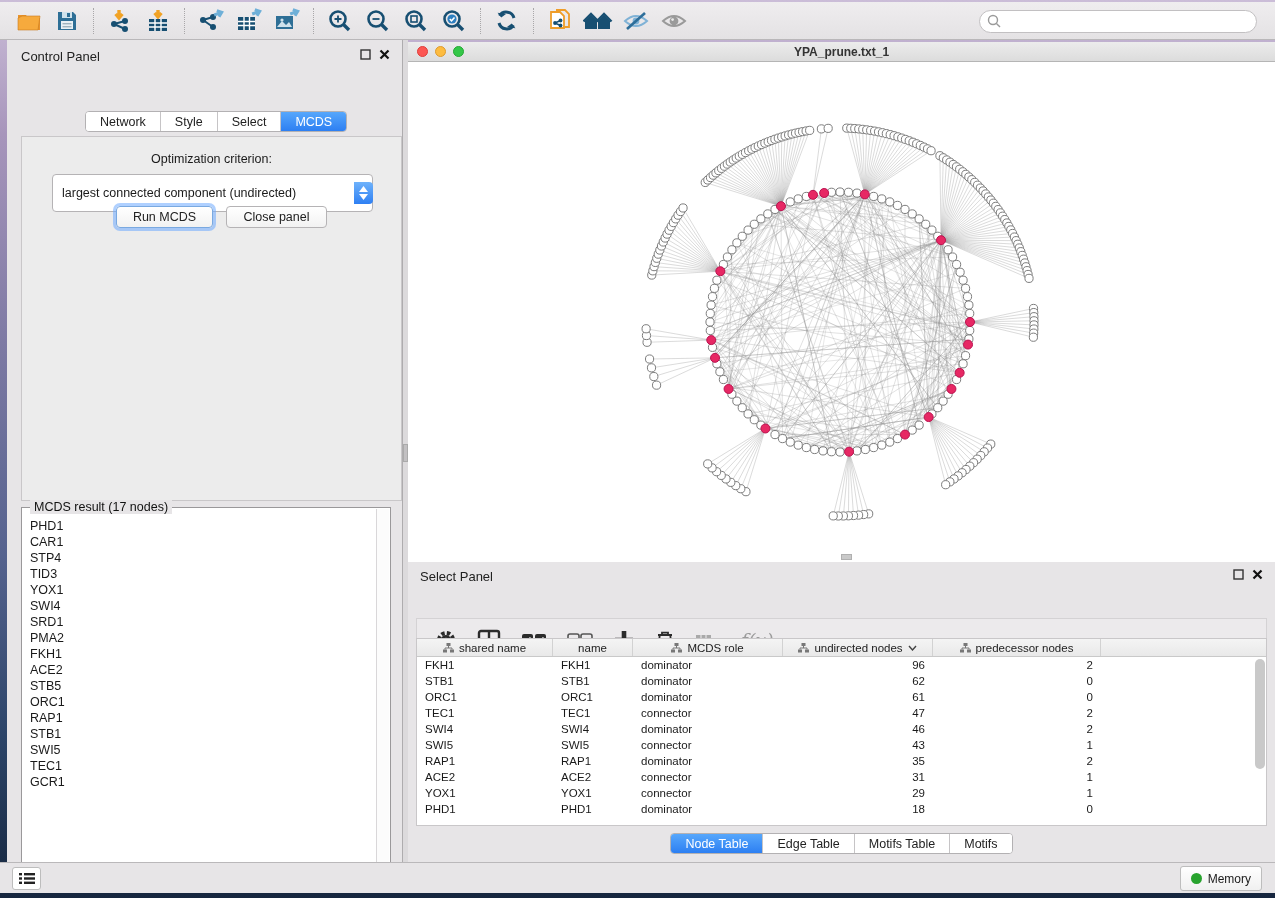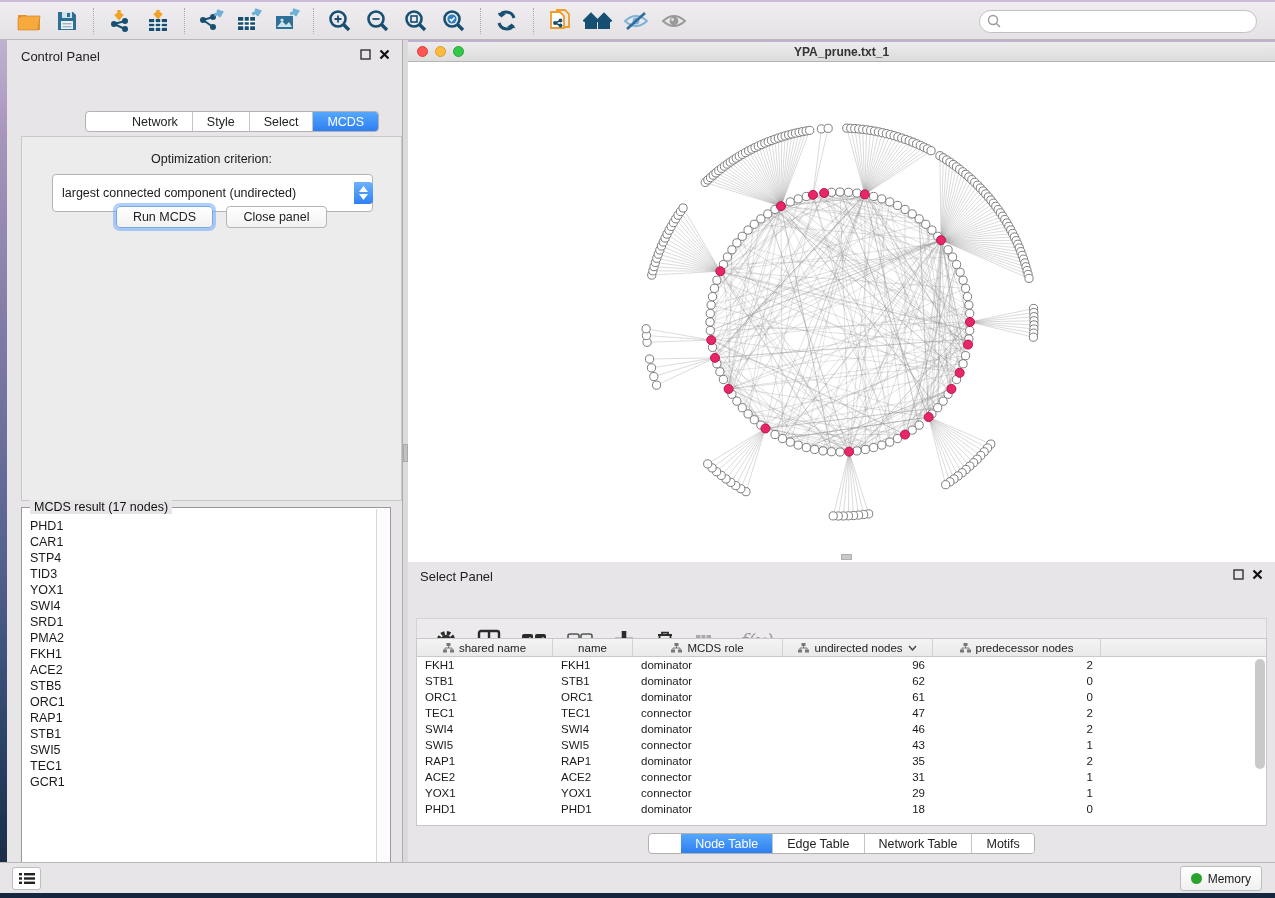--- a/index.html
+++ b/index.html
@@ -24,21 +24,21 @@
     background:#fff; padding:0 10px 0 26px; font-size:12px; outline:none; color:#333; }
   #search-icon { position:absolute; left:8px; top:4px; }
 
   
   #control-panel { top:40px; left:7px; width:396px; height:822px; background:#e7e5e7; border-right:1px solid #aeacae; }
   #cp-title { left:14px; top:9px; font-size:13px; color:#222; }
   .win-controls { position:absolute; right:12px; top:9px; display:flex; gap:8px; align-items:center; }
   #splitter { top:40px; left:403px; width:5px; height:822px; background:#dcdadc; }
   #splitter-handle { top:404px; left:0; width:5px; height:18px; background:#c2c0c2; border:1px solid #aaa; }
 
-  .seg { display:flex; border:1px solid #b3b1b3; border-radius:4px; background:#fff; overflow:hidden; height:21px;padding-left:32px; }
+  .seg { display:flex; border:1px solid #b3b1b3; border-radius:4px; background:#fff; overflow:hidden; height:21px; }
   .seg > div { padding:0 14px; display:flex; align-items:center; font-size:12.5px; color:#222; border-right:1px solid #c6c4c6; background:#fff; }
   .seg > div:last-child { border-right:none; }
   .seg > div.active { background:linear-gradient(#56a7fc,#2d7ff2); color:#fff; }
 
   #cp-tabs { top:71px; left:78px; }
   #cp-content { top:96px; left:14px; width:381px; height:365px; background:#ececec; border:1px solid #c9c7c9; }
   #opt-label { width:100%; text-align:center; top:15px; font-size:12.5px; }
   #opt-select { top:37px; left:30px; width:321px; height:38px; background:#fff; border:1px solid #b5b3b5;
     border-radius:4px; display:flex; align-items:center; }
   #opt-select .val { flex:1; padding-left:9px; font-size:12.5px; white-space:nowrap; overflow:hidden; }
@@ -1162,21 +1162,21 @@
           <div class="tcell num" style="width: 168px;">0</div>
         </div>
       </div>
     <div id="tp-vscroll"></div>
   </div>
 
   <div id="tp-tabs">
     <div class="seg">
       <div class="active">Node Table</div>
       <div>Edge Table</div>
-      <div>Network Table</div>
+      <div>Motifs Table</div>
       <div>Motifs</div>
     </div>
   </div>
 </div>
 
 <div id="status-bar" class="abs">
   <div id="list-btn" class="abs">
     <svg width="16" height="13">
         <rect x="0" y="1" width="3" height="2.4" fill="#222"></rect>
         <rect x="5" y="1" width="11" height="2.4" fill="#222"></rect>

